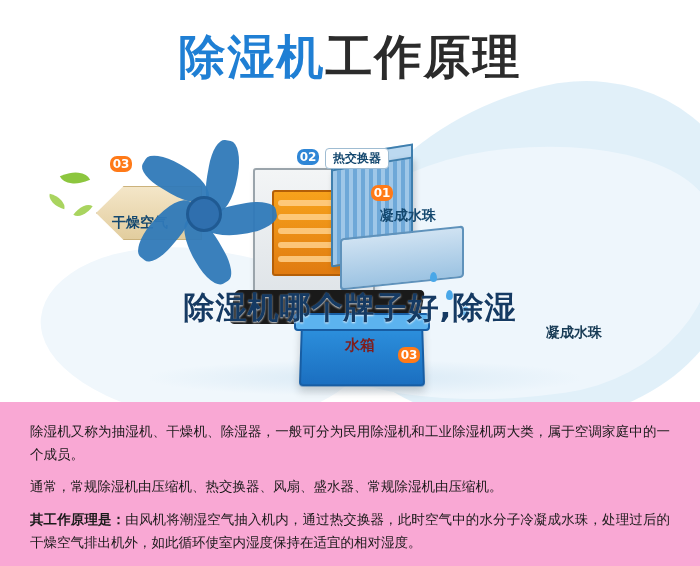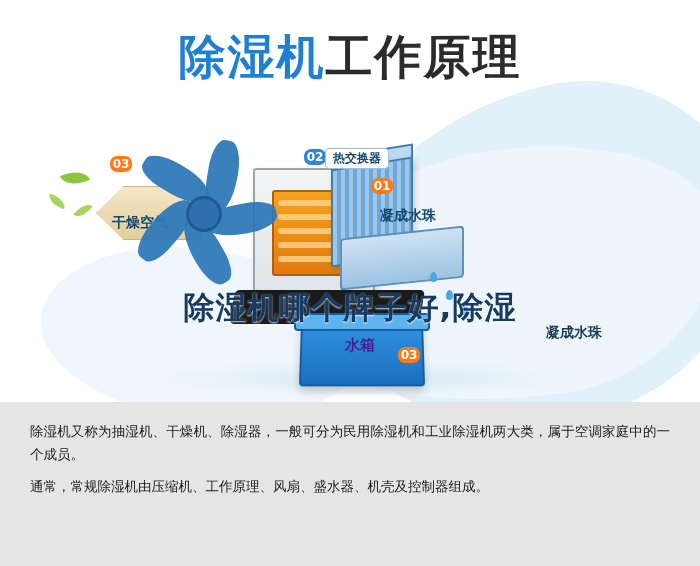--- a/index.html
+++ b/index.html
@@ -124,21 +124,21 @@
     border:2px solid #175da3;border-radius:4px;
     transform:perspective(200px) rotateX(6deg);
     box-shadow:0 5px 9px rgba(0,0,0,.18);
   }
   .tank-lip{
     position:absolute;left:294px;top:313px;width:132px;height:14px;
     background:#5cb3ef;border:2px solid #175da3;border-radius:4px;
   }
   .tank-label{
     position:absolute;left:300px;top:336px;width:120px;text-align:center;
-    color:#4c1d95;font-size:15px;font-weight:bold;
+    color:#7f1d1d;font-size:15px;font-weight:bold;
     font-family:"DejaVu Sans",sans-serif;
   }
   .drip{
     position:absolute;width:7px;height:10px;background:#49a7e8;
     border-radius:50% 50% 50% 50%/60% 60% 40% 40%;
   }
   .leaf{
     position:absolute;width:26px;height:16px;background:#8cc63e;
     border-radius:0 100% 0 100%;
   }
@@ -179,21 +179,21 @@
     font-size:31px;font-weight:bold;color:#153a63;
     font-family:"DejaVu Sans",sans-serif;
     letter-spacing:1px;
     text-shadow:0 1px 2px rgba(255,255,255,.85);
     margin-top:45px;
   }
 
   
   .bottom{
     position:absolute;left:0;top:402px;width:700px;height:164px;
-    background:#e5e5e5;
+    background:#f9a8d4;
     padding:18px 30px 0 30px;
     box-sizing:border-box;
   }
   .bottom p{
     margin:0 0 9px 0;
     font-size:13.5px;line-height:1.72;color:#1a1a1a;
     font-family:"DejaVu Sans",sans-serif;
     text-align:justify;
   }
   .bold-head{font-weight:bold;}
@@ -233,25 +233,25 @@
     <div class="coil">
       <div class="tube" style="top:8px;"></div>
       <div class="tube" style="top:22px;"></div>
       <div class="tube" style="top:36px;"></div>
       <div class="tube" style="top:50px;"></div>
       <div class="tube" style="top:64px;"></div>
     </div>
 
     <div class="hx-top"></div>
     <div class="hx"></div>
-    <div class="badge blue" style="left:304px;top:149px;">02</div>
+    <div class="badge blue" style="left:297px;top:149px;">02</div>
     <div class="pill" style="left:325px;top:148px;">热交换器</div>
 
     <div class="duct"></div>
-    <div class="badge" style="left:371px;top:178px;">01</div>
+    <div class="badge" style="left:371px;top:185px;">01</div>
     <div class="lbl" style="left:380px;top:207px;">凝成水珠</div>
 
     <div class="base"></div>
     <div class="tank"></div>
     <div class="tank-lip"></div>
     <div class="tank-label">水箱</div>
 
     <div class="drip" style="left:430px;top:272px;"></div>
     <div class="drip" style="left:446px;top:290px;"></div>
     <div class="drip" style="left:462px;top:306px;"></div>
@@ -260,16 +260,17 @@
     <div class="badge" style="left:398px;top:347px;">03</div>
 
     <div class="overlay">
       <div>除湿机哪个牌子好,除湿</div>
     </div>
 
   </div>
 
   <div class="bottom">
     <p>除湿机又称为抽湿机、干燥机、除湿器，一般可分为民用除湿机和工业除湿机两大类，属于空调家庭中的一个成员。</p>
-    <p>通常，常规除湿机由压缩机、工作原理、风扇、盛水器、机壳及控制器组成。</p>
+    <p>通常，常规除湿机由压缩机、热交换器、风扇、盛水器、常规除湿机由压缩机。</p>
+    <p><span class="bold-head">其工作原理是：</span><span>由风机将潮湿空气抽入机内，通过热交换器，此时空气中的水分子冷凝成水珠，处理过后的干燥空气排出机外，如此循环使室内湿度保持在适宜的相对湿度。</span></p>
   </div>
 
 </div>
 
 </body></html>

